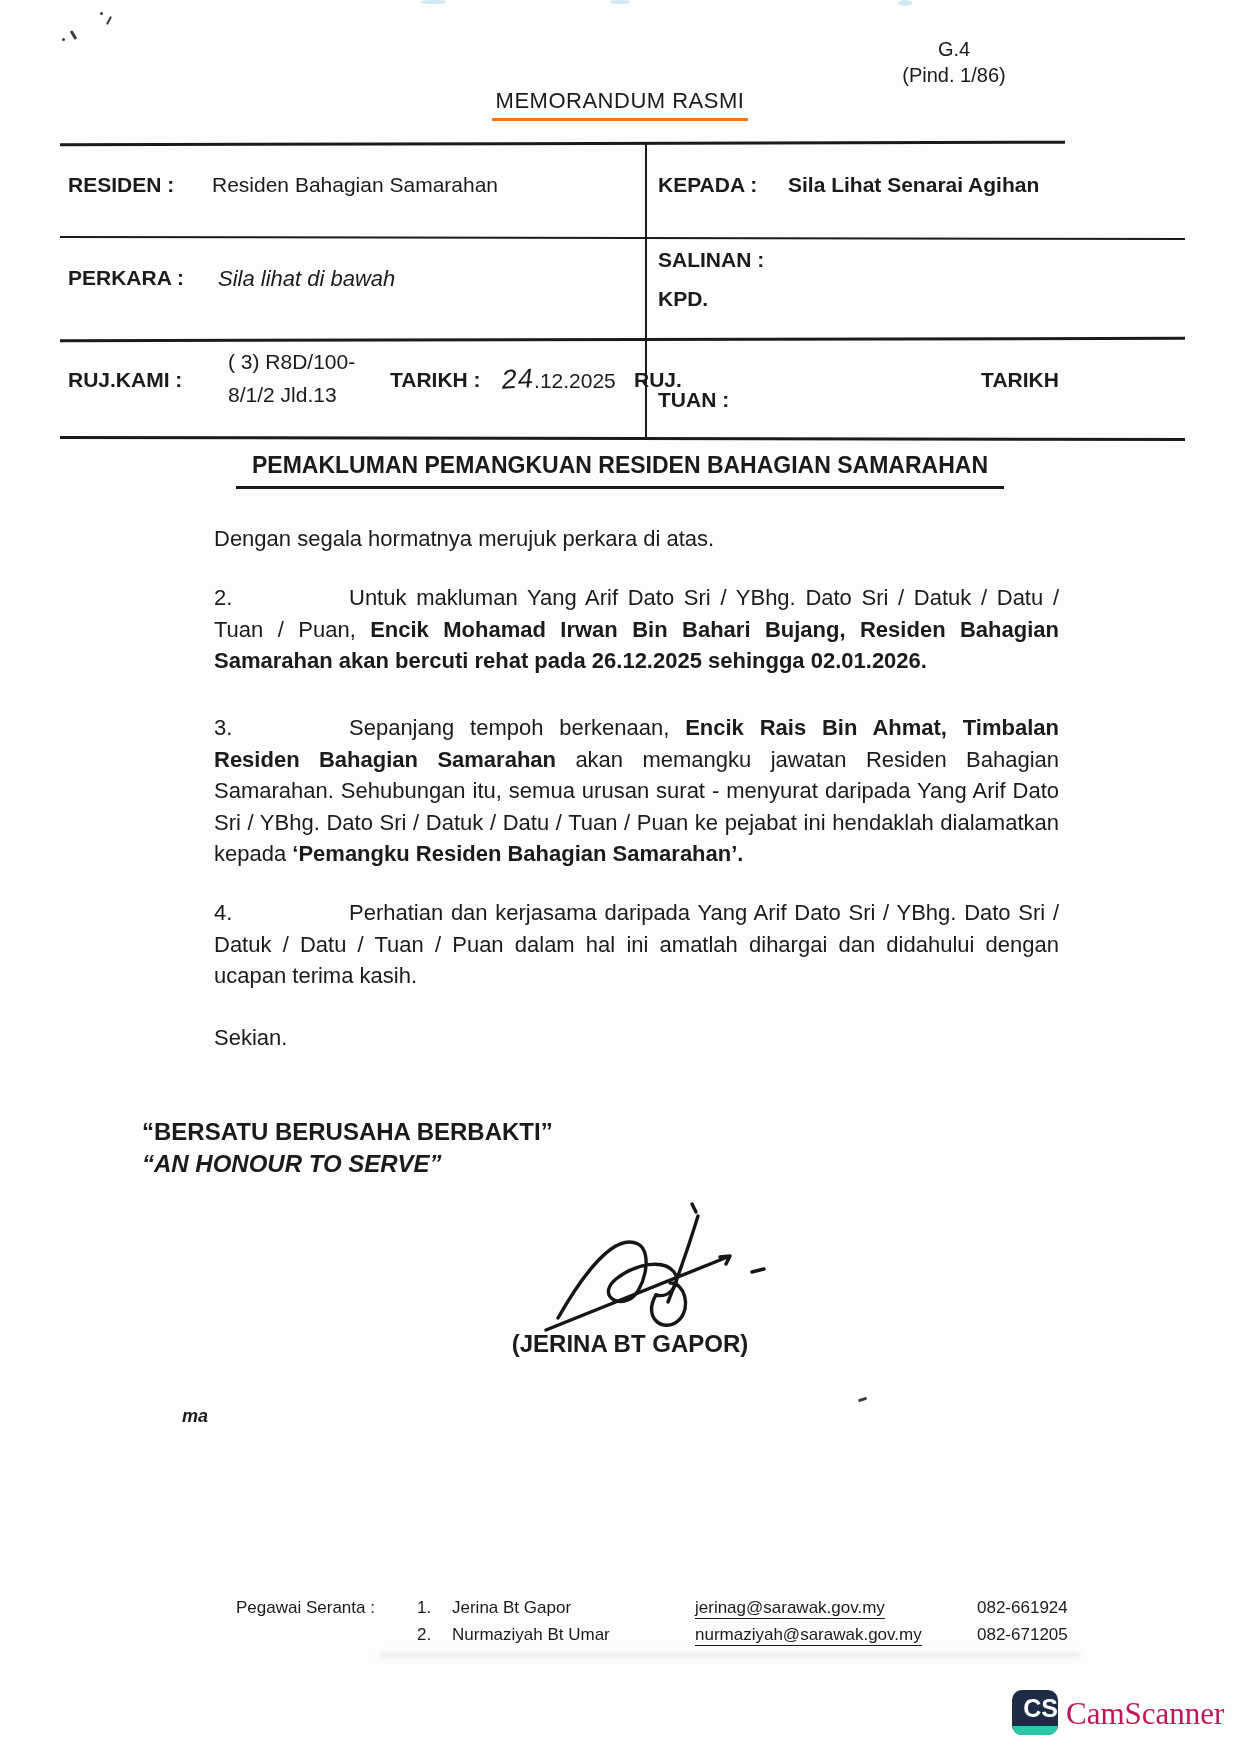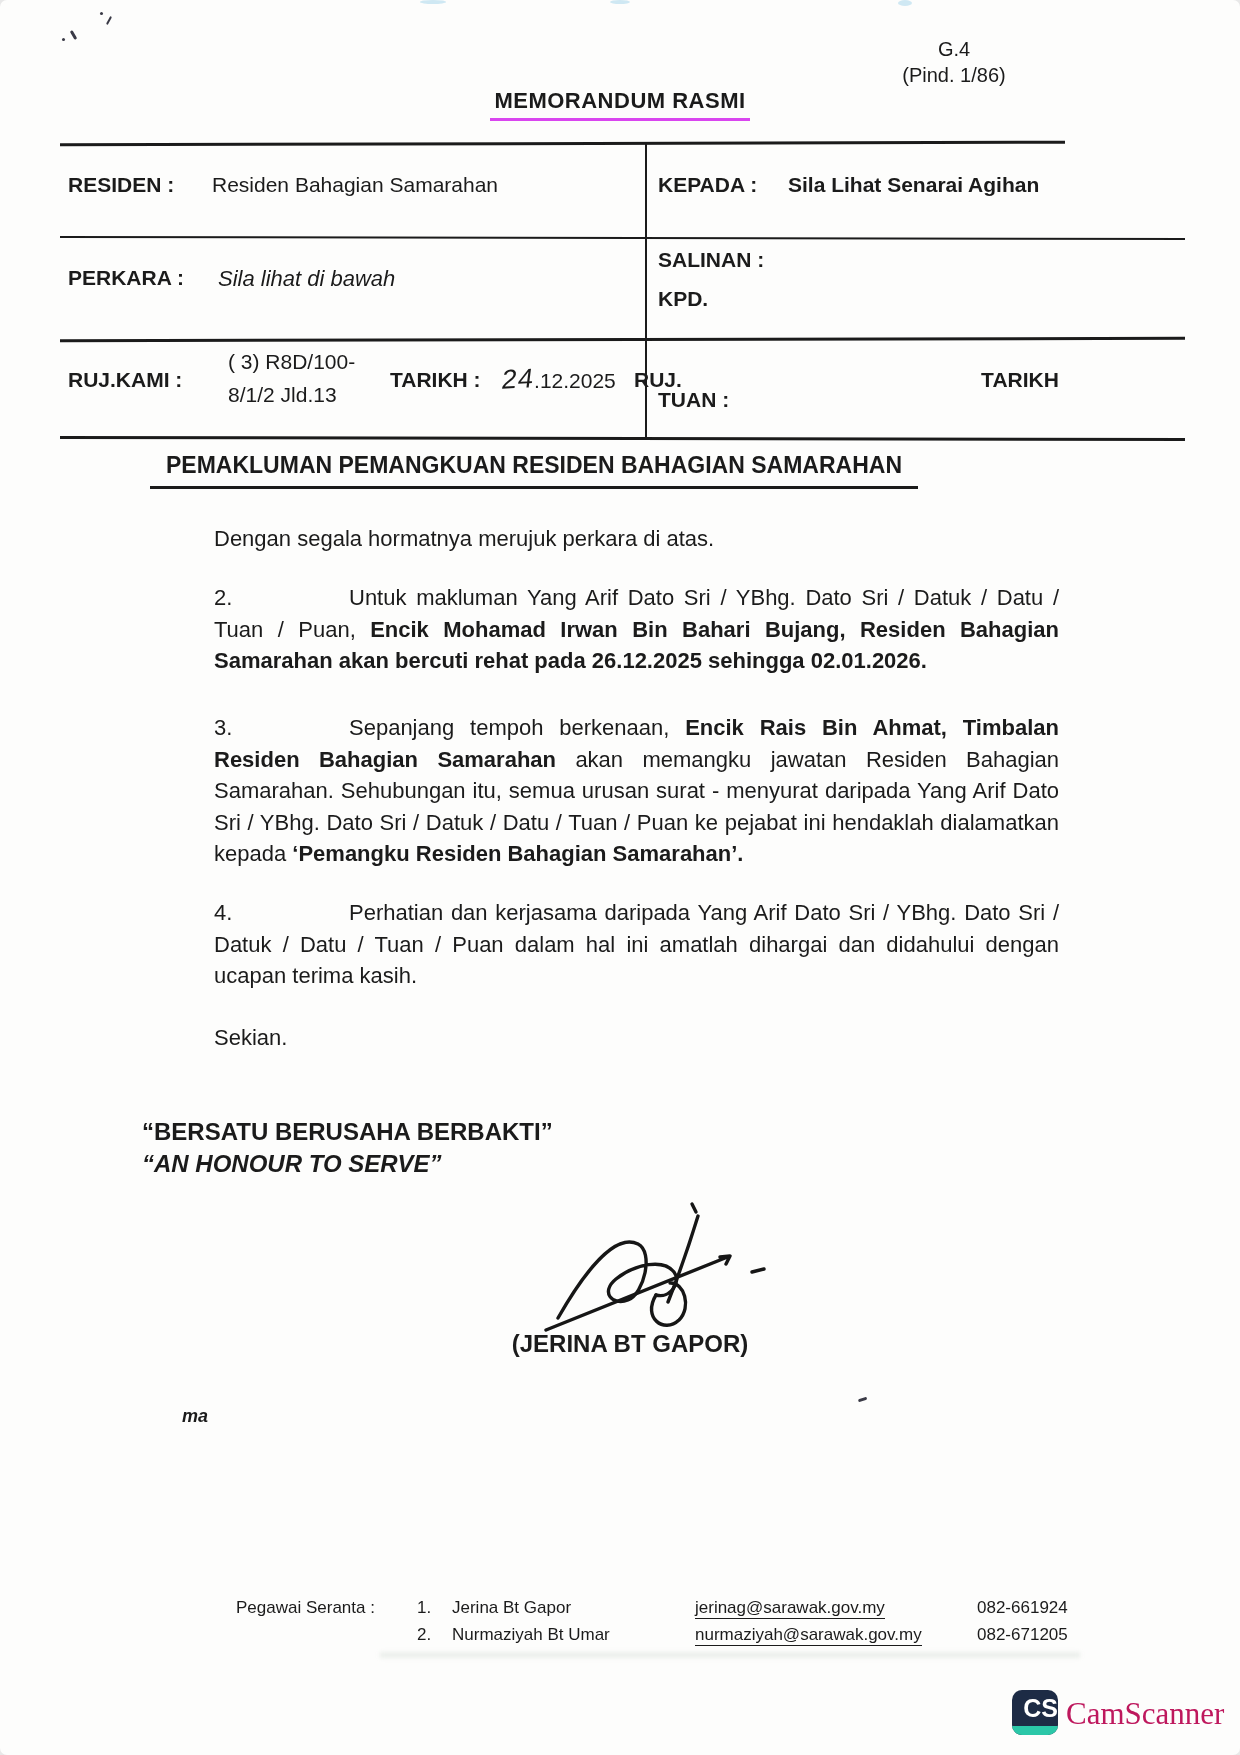--- a/index.html
+++ b/index.html
@@ -1,43 +1,42 @@
 <!DOCTYPE html>
 <html><head>
 <meta charset="utf-8">
 <style>
   html,body{margin:0;padding:0;background:#e8e8e8;}
   .page{
     position:relative;width:1240px;height:1755px;margin:0 auto;
     background:#fdfdfc;overflow:hidden;color:#1b1b1b;
     font-family:"Liberation Sans",sans-serif;
-    border-radius:7px;
   }
   .abs{position:absolute;}
   
   .form-code{left:888px;top:36px;width:132px;text-align:center;font-size:20px;line-height:26px;}
   .memo-title{left:0;top:88px;width:1240px;text-align:center;}
-  .memo-title span{display:inline-block;font-size:22px;font-weight:bold;letter-spacing:.5px;
-    border-bottom:3px solid #d946ef;padding:0 4px 4px 4px;}
+  .memo-title span{display:inline-block;font-size:22px;font-weight:normal;letter-spacing:.5px;
+    border-bottom:3px solid #f97316;padding:0 4px 4px 4px;}
   
   .dot{position:absolute;background:#3a3a46;border-radius:50%;}
   .tick{position:absolute;background:#3a3a46;border-radius:2px;}
   .smudge{left:380px;top:1652px;width:700px;height:6px;background:rgba(140,165,150,.16);filter:blur(2px);}
   .cyan-speck{position:absolute;background:rgba(170,215,235,.55);border-radius:50%;}
   
   .hline{position:absolute;background:#1b1b1b;}
   .vline{position:absolute;background:#1b1b1b;width:2px;}
   
   .lbl{font-weight:bold;font-size:21px;white-space:nowrap;}
   .val{font-size:21px;white-space:nowrap;}
   .val-bold{font-weight:bold;font-size:21px;white-space:nowrap;}
   .val-bi{font-weight:normal;font-style:italic;font-size:22px;white-space:nowrap;}
   .handwritten{display:inline-block;font-size:27px;font-weight:500;transform:skewX(-10deg) rotate(-3deg);letter-spacing:1px;}
   
-  .subject{left:150px;top:452px;width:940px;text-align:left;}
+  .subject{left:150px;top:452px;width:940px;text-align:center;}
   .subject span{display:inline-block;font-size:23px;font-weight:bold;border-bottom:3px solid #1b1b1b;padding:0 16px 7px 16px;}
   .para{left:214px;width:845px;font-size:22px;line-height:31.5px;text-align:justify;}
   .para.numbered{text-indent:135px;}
   .pnum{position:absolute;left:0;top:0;text-indent:0;}
   .b{font-weight:bold;}
   .closing{left:214px;top:1025px;font-size:22px;}
   
   .motto{left:142px;width:920px;text-align:left;font-size:24px;font-weight:bold;}
   .motto.it{font-style:italic;}
   

